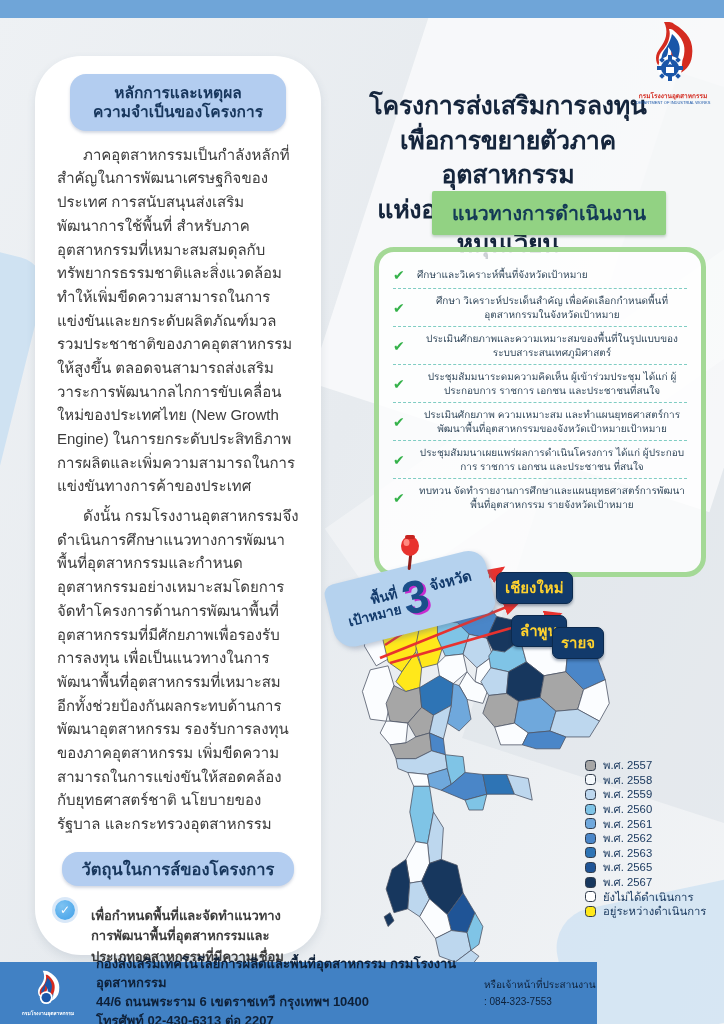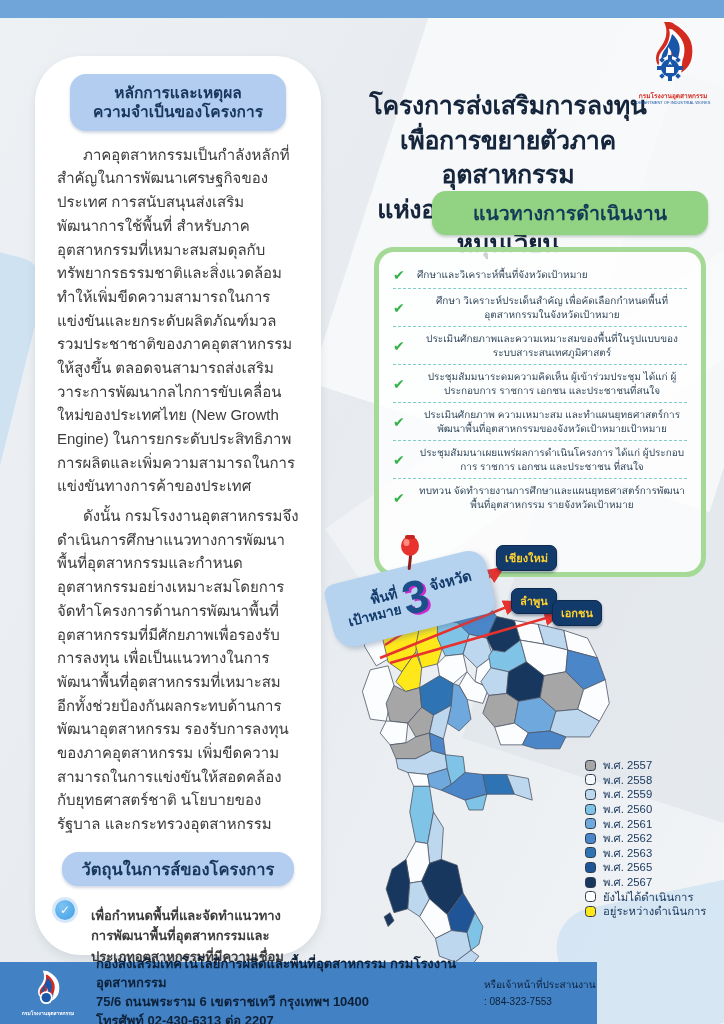--- a/index.html
+++ b/index.html
@@ -51,43 +51,43 @@
   .title{
     position:absolute;left:338px;top:58px;width:340px;text-align:center;
     font-size:25px;font-weight:bold;color:#15253c;line-height:1.38;letter-spacing:-.3px;margin-top:30px;
   }
   .logo{position:absolute;right:10px;top:22px;width:82px;text-align:center;}
   .logo-thai{font-size:6.5px;color:#d42b20;font-weight:bold;line-height:1.2;}
   .logo-eng{font-size:4px;color:#1a56a8;line-height:1.3;}
 
   
   .g-pill{
-    position:absolute;left:432px;top:191px;width:276px;height:44px;background:#92d283;
-    border-radius:14px;color:#133a56;font-size:19.5px;font-weight:bold;
+    position:absolute;left:432px;top:191px;width:234px;height:44px;background:#92d283;
+    border-radius:2px;color:#133a56;font-size:19.5px;font-weight:bold;
     display:flex;align-items:center;justify-content:center;
     box-shadow:0 2px 3px rgba(60,110,70,.3);
   }
   .g-box{
     position:absolute;left:374px;top:247px;width:332px;height:330px;
     border:5px solid #a4d996;border-radius:20px;background:rgba(255,255,255,.78);
     padding:10px 14px 8px 14px;
   }
   .g-row{display:flex;gap:8px;align-items:center;padding:5px 0 5px 0;border-bottom:1.5px dashed #7fcdc3;}
   .g-row:last-child{border-bottom:none;}
   .g-check{flex:0 0 16px;color:#35b24a;font-weight:bold;font-size:14px;}
   .g-text{font-size:10px;line-height:1.35;color:#31475a;text-align:center;}
 
   
   #th-map{position:absolute;left:322px;top:575px;width:302px;height:395px;}
   #th-map polygon{stroke:#4d5566;stroke-width:0.8;stroke-linejoin:round;}
   .arrows{position:absolute;left:0;top:0;width:724px;height:1024px;pointer-events:none;}
   .prov-label{
     position:absolute;background:#123a6b;border:1.5px solid #0c2a4e;color:#ffd22e;
-    font-size:11px;font-weight:bold;text-align:center;border-radius:7px;
-    padding:3px 8px;box-shadow:0 2px 3px rgba(20,40,70,.4);
+    font-size:15px;font-weight:bold;text-align:center;border-radius:7px;
+    padding:3px 8px;box-shadow:0 2px 3px rgba(20,40,70,.4);margin-top:27px;
   }
   .lbl-0{left:496px;top:545px;}
   .lbl-1{left:511px;top:588px;}
   .lbl-2{left:552px;top:600px;}
 
   .badge{
     position:absolute;left:328px;top:566px;width:164px;height:66px;
     background:#b5d2ee;border-radius:10px 18px 12px 20px;transform:rotate(-14deg);
     display:flex;align-items:center;justify-content:center;gap:4px;
     box-shadow:2px 3px 5px rgba(90,110,140,.35);
@@ -281,21 +281,21 @@
         <path d="M0,0 L7,3 L0,6 Z" fill="#e8322e"></path>
       </marker>
     </defs>
     <line x1="385" y1="645" x2="503" y2="568" stroke="#e8322e" stroke-width="2.6" marker-end="url(#ah)"></line>
     <line x1="380" y1="658" x2="519" y2="602" stroke="#e8322e" stroke-width="2.6" marker-end="url(#ah)"></line>
     <line x1="390" y1="663" x2="560" y2="614" stroke="#e8322e" stroke-width="2.6" marker-end="url(#ah)"></line>
   </svg>
 
   <div class="prov-label lbl-0">เชียงใหม่</div>
   <div class="prov-label lbl-1">ลำพูน</div>
-  <div class="prov-label lbl-2">เอกชน</div>
+  <div class="prov-label lbl-2">รายจ</div>
 
   <div class="badge">
     <div class="b-lines">
       <div>พื้นที่</div>
       <div>เป้าหมาย</div>
     </div>
     <div class="b-num">3</div>
     <div class="b-suffix">จังหวัด</div>
   </div>
 
@@ -361,20 +361,20 @@
         <path d="M30 2 C44 10 50 20 48 34 C47 44 40 50 34 52 C40 42 40 34 33 28 C36 38 30 44 24 46 C18 48 12 44 12 36 C12 28 20 24 22 14 C23 8 22 4 20 0 C26 0 28 0 30 2 Z" fill="#ffffff"></path>
         <path d="M29 8 C38 15 42 23 40 33 C39 40 34 45 29 47 C33 39 33 32 27 26 C29 35 24 41 19 42 C16 43 14 40 15 35 C16 29 23 26 25 17 C26 13 26 10 25 7 C27 7 28 7 29 8 Z" fill="#d42b20"></path>
         <path d="M28 12 C35 18 37 25 35 32 C34 38 30 42 27 43 C30 36 29 30 24 25 C25 33 21 38 18 38 C17 35 18 31 22 26 C25 21 27 17 28 12 Z" fill="#1a56a8"></path>
         <circle cx="26" cy="46" r="11" fill="#ffffff"></circle>
         <circle cx="26" cy="46" r="8" fill="#1a56a8"></circle>
       </svg>
       <div class="logo-thai">กรมโรงงานอุตสาหกรรม</div>
     </div>
     <div class="f-left">
       <div>กองส่งเสริมเทคโนโลยีการผลิตและพื้นที่อุตสาหกรรม กรมโรงงานอุตสาหกรรม</div>
-      <div>75/6 ถนนพระราม 6 เขตราชเทวี กรุงเทพฯ 10400</div>
+      <div>44/6 ถนนพระราม 6 เขตราชเทวี กรุงเทพฯ 10400</div>
       <div>โทรศัพท์ 02-430-6313 ต่อ 2207</div>
     </div>
     <div class="f-right">
       <div>หรือเจ้าหน้าที่ประสานงาน : 084-323-7553</div>
     </div>
   </div>
 </div>
 
 </body></html>

